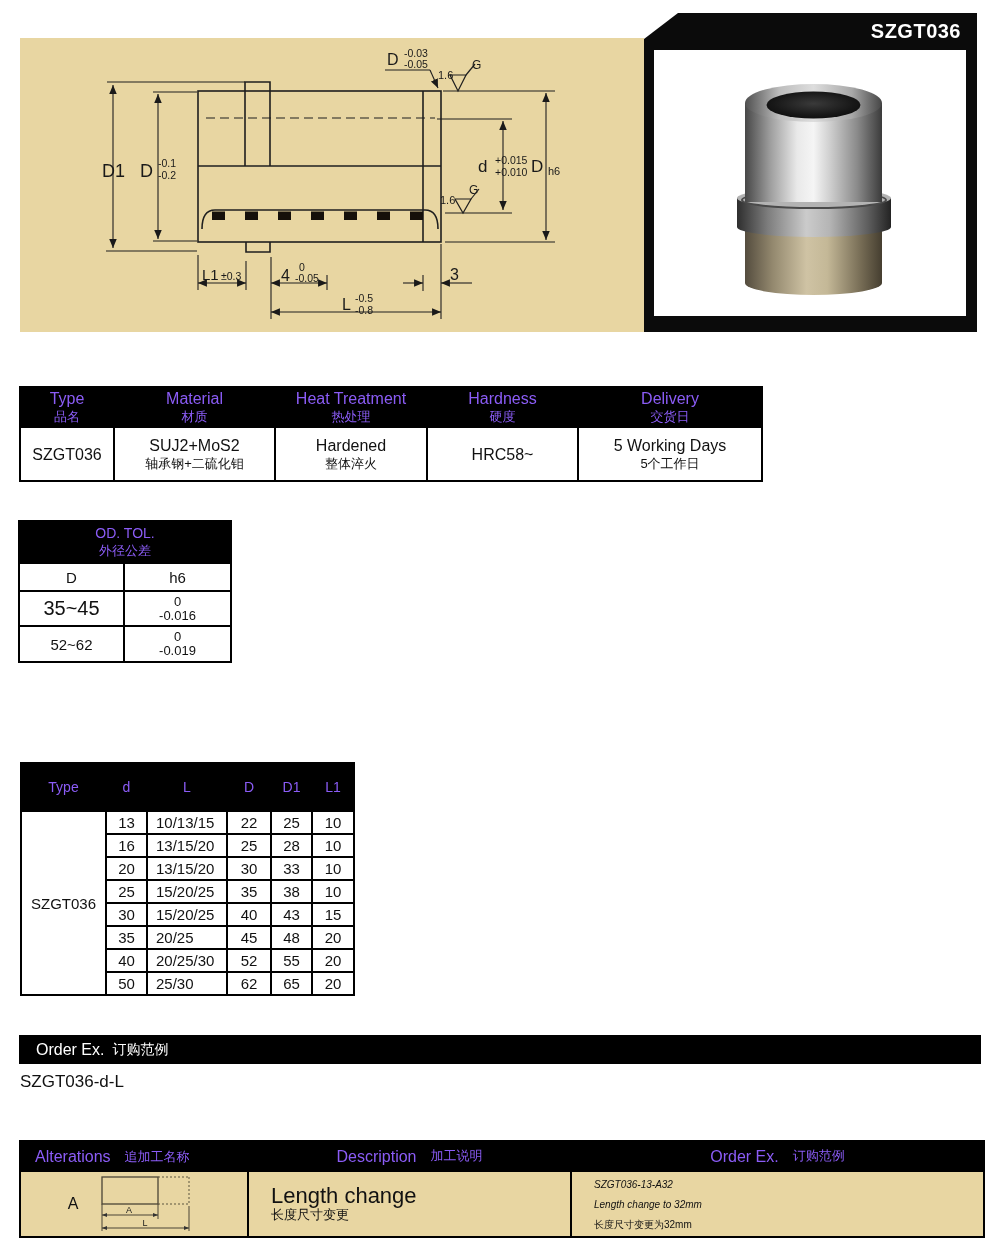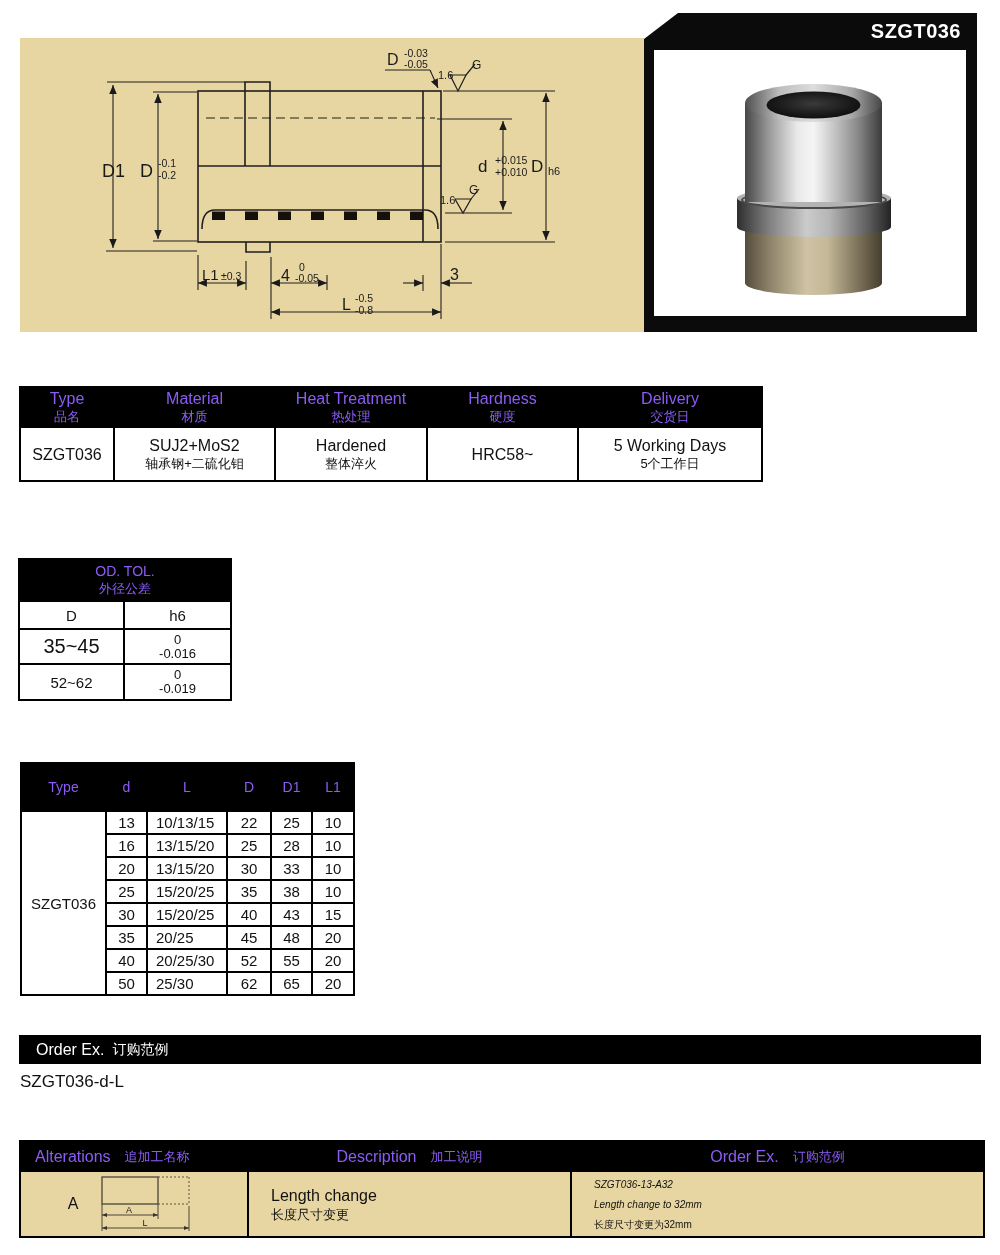--- a/index.html
+++ b/index.html
@@ -16,38 +16,38 @@
   table{border-collapse:collapse;table-layout:fixed;}
   td,th{border:2px solid #000;padding:0;text-align:center;vertical-align:middle;font-weight:normal;}
   .hd{background:#000;color:#8b5cf6;}
   .en{font-size:16px;line-height:19px;}
   .zh{font-size:13px;line-height:17px;}
   .small-en{font-size:14px;line-height:17px;}
   
   #spec-table{position:absolute;left:19px;top:386px;width:742px;}
   #spec-table .hd{height:40px;}
   #spec-table .body-row td{height:52px;}
-  #odtol-table{position:absolute;left:18px;top:558px;width:212px;padding-left:41px;}
+  #odtol-table{position:absolute;left:18px;top:520px;width:212px;padding-left:41px;}
   #dim-table{position:absolute;left:20px;top:762px;width:333px;}
   #dim-table td{font-size:15px;height:21px;}
   #dim-table .hd td{height:46px;font-size:14px;}
   #dim-table td.lcol{text-align:left;padding-left:8px;}
   .tol-cell{font-size:13px;line-height:14px;}
   
   #order-bar{position:absolute;left:19px;top:1035px;width:962px;height:29px;background:#000;color:#fff;
              display:flex;align-items:center;padding-left:0;box-sizing:border-box;}
   #order-bar .en{font-size:16px;margin-left:17px;}
   #order-bar .zh{font-size:14px;margin-left:8px;}
   #order-example{position:absolute;left:20px;top:1072px;font-size:17px;color:#111;}
   
   #alt-table{position:absolute;left:19px;top:1140px;width:964px;}
   #alt-table .hd td{height:28px;margin-top:12px;}
   #alt-table .body td{height:64px;background:#e8d6a2;}
   .alt-head-left{display:flex;align-items:center;padding-left:14px;gap:14px;}
-  .alt-head-c{display:flex;align-items:center;justify-content:center;gap:14px;}
+  .alt-head-c{display:flex;align-items:flex-start;justify-content:center;gap:14px;}
   .alt-a-cell{display:flex;align-items:center;justify-content:center;gap:18px;}
   .alt-a{font-size:16px;}
   .left-cell{text-align:left;padding-left:22px;}
   .line15{font-size:10px;line-height:20px;font-style:italic;}
   .line14{font-size:10px;line-height:19px;}
   svg text{font-family:"Liberation Sans","DejaVu Sans",sans-serif;fill:#1a1a1a;}
 </style>
 </head>
 <body>
 
@@ -420,21 +420,21 @@
               <line x1="93" y1="32" x2="93" y2="57"></line>
               <line x1="6" y1="41" x2="62" y2="41" marker-start="url(#arr2)" marker-end="url(#arr2)"></line>
               <line x1="6" y1="54" x2="93" y2="54" marker-start="url(#arr2)" marker-end="url(#arr2)"></line>
             </g>
             <text x="33" y="39" font-size="9" text-anchor="middle">A</text>
             <text x="49" y="52" font-size="9" text-anchor="middle">L</text>
           </svg>
         </div>
       </td>
       <td class="left-cell">
-        <div style="font-size:16px;line-height:21px">Length change</div>
+        <div style="font-size:22px;line-height:21px">Length change</div>
         <div class="zh">长度尺寸变更</div>
       </td>
       <td class="left-cell">
         <div class="line15">SZGT036-13-A32</div>
         <div class="line15">Length change to 32mm</div>
         <div class="line14">长度尺寸变更为32mm</div>
       </td>
     </tr>
   </tbody>
     </table>

